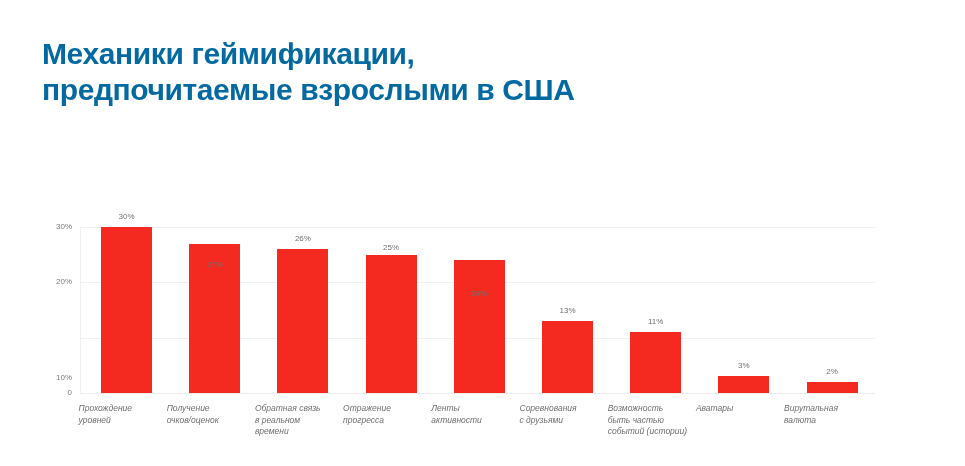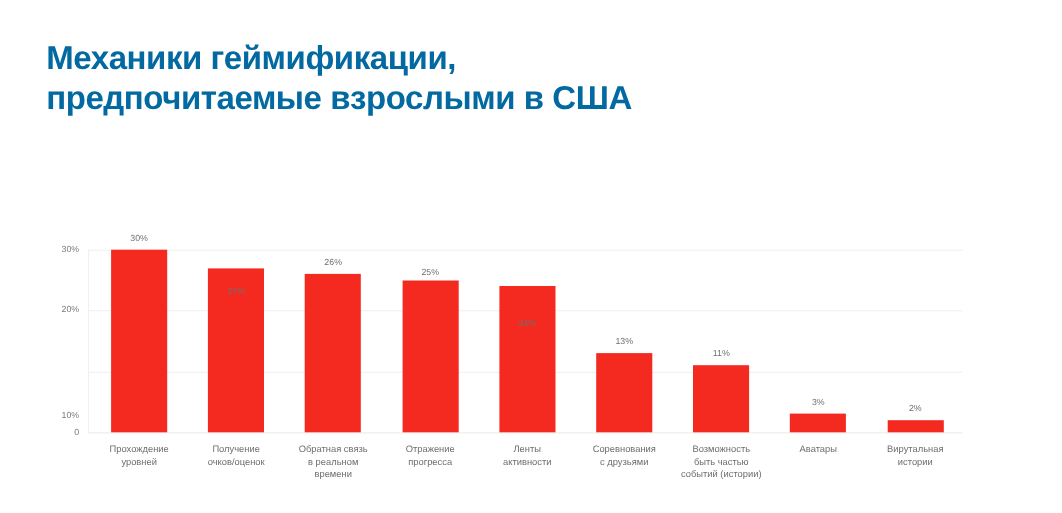--- a/index.html
+++ b/index.html
@@ -101,25 +101,25 @@
     width: 60px;
     text-align: center;
     font-size: 8px;
     line-height: 8px;
     color: #6f6f6f;
     white-space: nowrap;
   }
   .cat-label {
     position: absolute;
     width: 96px;
-    text-align: center;
     font-size: 8.5px;
     line-height: 11.5px;
     color: #6e6e6e;
     white-space: pre-line;
+    font-style: italic;
   }
 </style>
 </head>
 <body>
 
 <div class="page">
 
   <div class="title-block">
     <div class="title-line">Механики геймификации,</div>
     <div class="title-line">предпочитаемые взрослыми в США</div>
@@ -178,17 +178,17 @@
 прогресса</div>
         <div class="cat-label" style="left: 431.3px; top: 403px;">Ленты
 активности</div>
         <div class="cat-label" style="left: 519.5px; top: 403px;">Соревнования
 с друзьями</div>
         <div class="cat-label" style="left: 607.7px; top: 403px;">Возможность
 быть частью
 событий (истории)</div>
         <div class="cat-label" style="left: 695.9px; top: 403px;">Аватары</div>
         <div class="cat-label" style="left: 784.1px; top: 403px;">Вирутальная
-истории</div>
+валюта</div>
       </div>
 
   </div>
 </div>
 
 </body></html>

